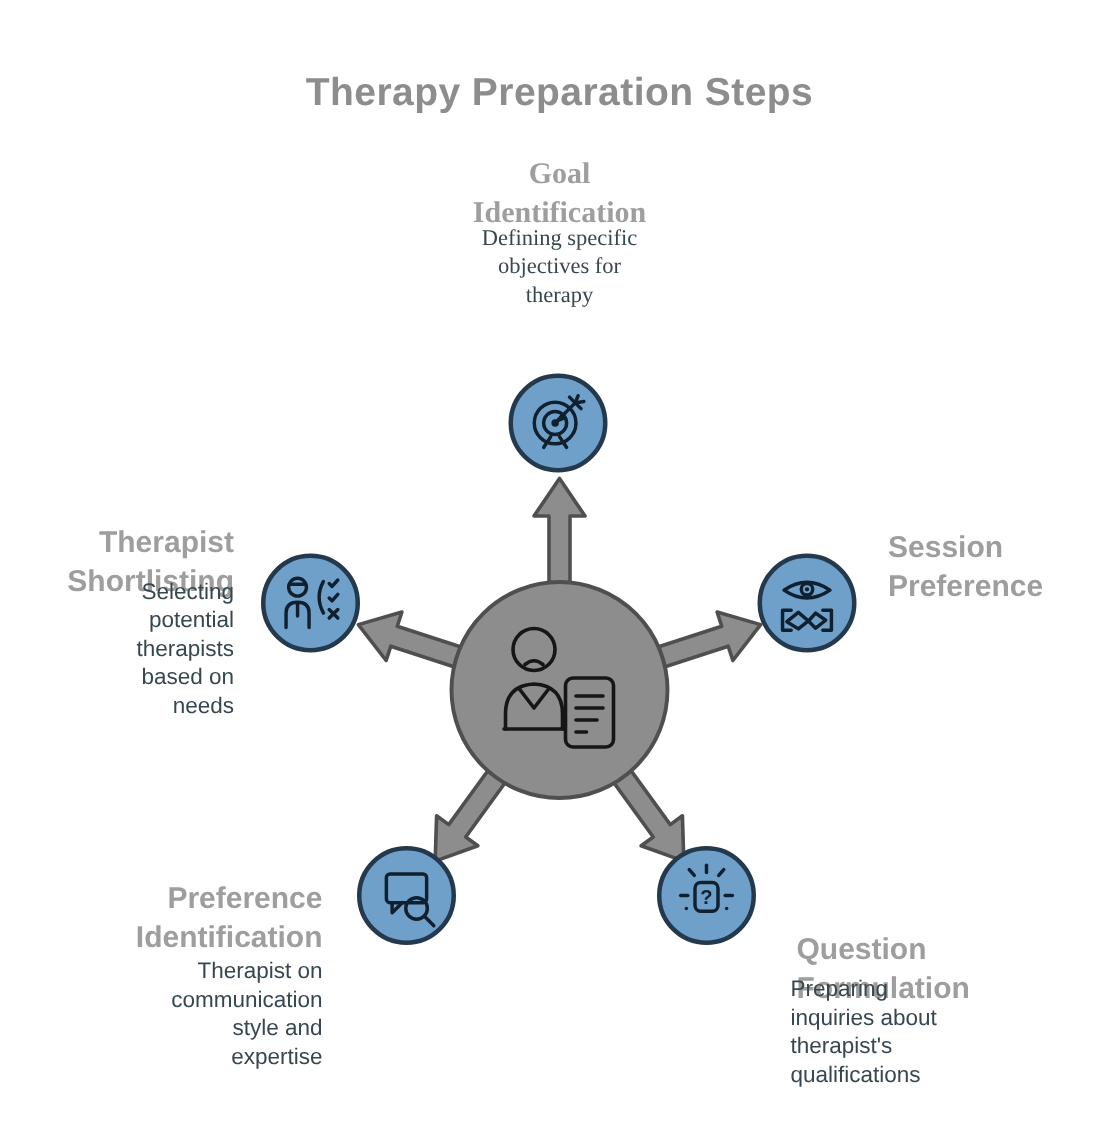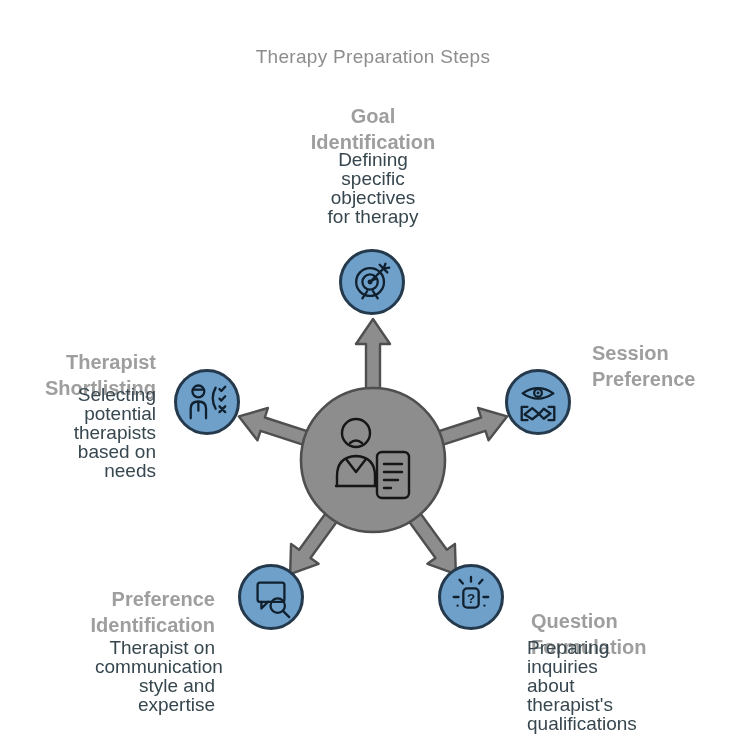--- a/index.html
+++ b/index.html
@@ -2,33 +2,33 @@
 <html><head>
 <meta charset="utf-8">
 <style>
   html,body { margin:0; padding:0; background:#ffffff; }
   .canvas {
     position:relative; width:746px; height:756px; background:#ffffff;
     font-family:"Liberation Sans", sans-serif; overflow:hidden;
   }
   .main-title {
     position:absolute; top:46px; left:0; width:746px;
-    text-align:center; font-size:19px; font-weight:normal; color:#8d8d8d;
+    text-align:center; font-size:26px; font-weight:bold; color:#8d8d8d;
     letter-spacing:0.3px;
   }
   .step-title {
     position:absolute; font-size:20px; font-weight:bold; color:#9e9e9e;
     line-height:26px;
   }
   .step-desc {
-    position:absolute; font-size:19px; color:#37474f; line-height:19px;
+    position:absolute; font-size:15px; color:#37474f; line-height:19px;
   }
-  .t-center { text-align:center; }
+  .t-center { text-align:center;font-family:Liberation Serif, serif; }
   .t-right  { text-align:right; }
-  .t-left   { text-align:left; }
+  .t-left   { text-align:left;margin-top:12px; }
 
   
   .goal-title        { top:103px; left:298px; width:150px; }
   .goal-desc         { top:150px; left:318px; width:110px; }
   .session-title     { top:340px; left:592px; width:125px; }
   .session-desc      { top:394px; left:592px; width:115px; }
   .therapist-title   { top:333px; left:25px;  width:131px;margin-top:16px; }
   .therapist-desc    { top:385px; left:71px;  width:85px;  }
   .preference-title  { top:586px; left:70px;  width:145px; }
   .preference-desc   { top:638px; left:95px;  width:120px; }

